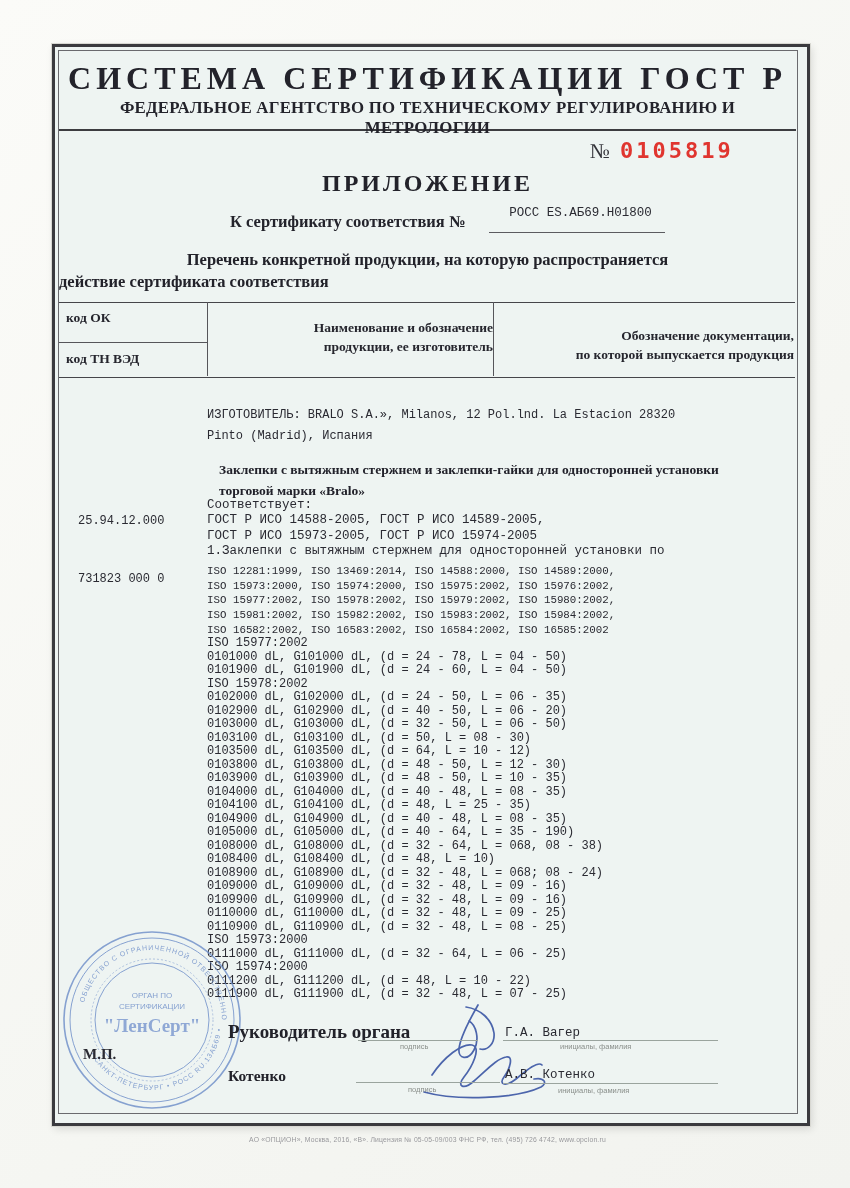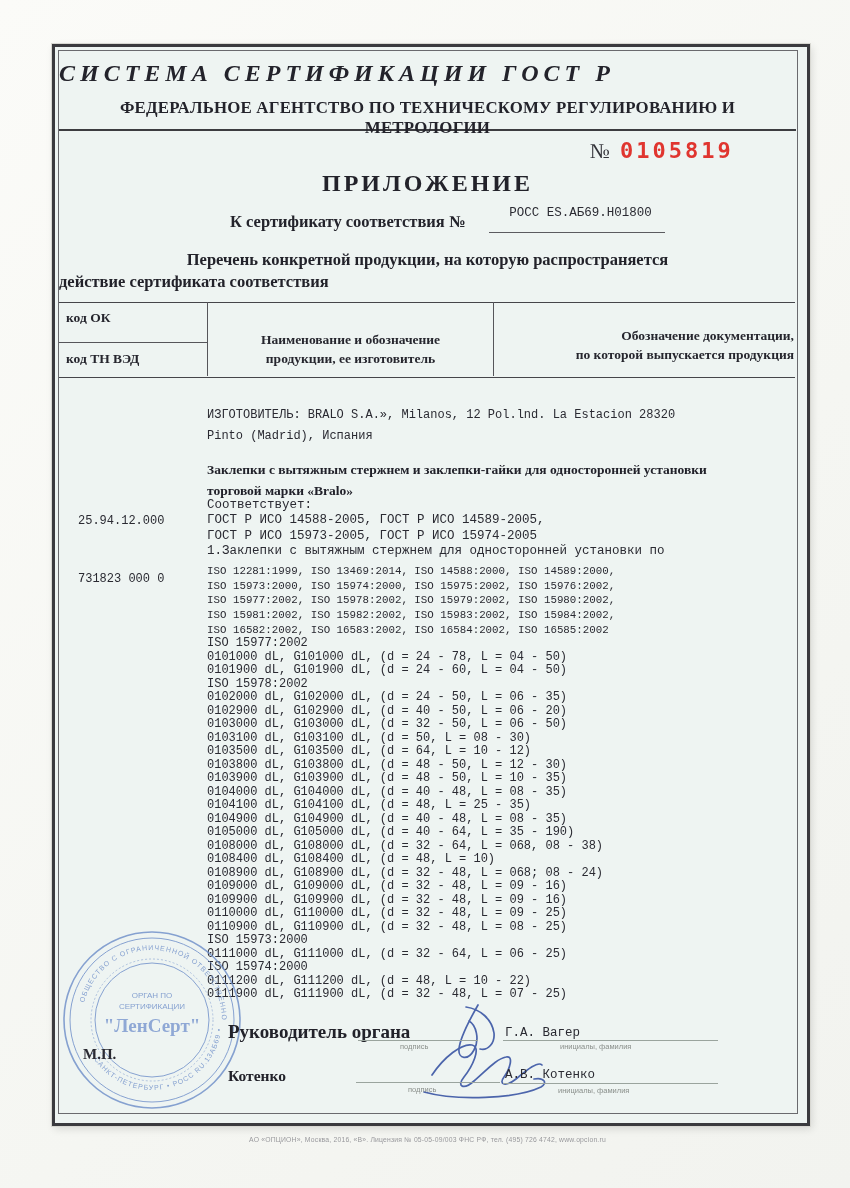--- a/index.html
+++ b/index.html
@@ -4,48 +4,48 @@
 <style>
   html,body{margin:0;padding:0;}
   body{width:850px;height:1188px;background:#f7f7f4;font-family:"Liberation Serif",serif;}
   .page{position:relative;width:850px;height:1188px;background:linear-gradient(135deg,#fbfbf8 0%,#f5f6f2 60%,#f2f3ef 100%);overflow:hidden;}
   .abs{position:absolute;}
   
   .frame-outer{left:52px;top:44px;width:752px;height:1076px;border:3px solid #3a3a3e;background:#eef4f2;box-shadow:0 0 0 1px #d8d8d2, 2px 3px 8px rgba(0,0,0,.12);}
   .frame-inner{left:58px;top:50px;width:738px;height:1062px;border:1px solid #6a6a6e;}
   .header-rule{left:59px;top:129px;width:737px;height:2px;background:#3c3c40;}
   
-  .h-title{left:59px;top:60px;width:737px;font-size:24px;font-weight:bold;letter-spacing:5px;color:#23232b;font-style:italic;}
+  .h-title{left:59px;top:60px;width:737px;text-align:center;font-size:32px;font-weight:bold;letter-spacing:5px;color:#23232b;}
   .h-sub{left:59px;top:98px;width:737px;text-align:center;font-size:17px;font-weight:bold;letter-spacing:0.2px;color:#23232b;transform:scaleX(.99);}
   
   .num-wrap{left:590px;top:138px;width:200px;}
   .num-prefix{font-size:21px;color:#33333a;margin-right:10px;}
   .num-value{font-family:"DejaVu Sans Mono","Liberation Mono",monospace;font-size:22px;letter-spacing:3px;font-weight:bold;}
   
   .app-title{left:59px;top:170px;width:737px;text-align:center;font-size:24px;font-weight:bold;letter-spacing:3px;color:#22222a;}
   .cert-label{left:230px;top:212px;font-size:16.5px;font-weight:bold;color:#23232b;}
   .cert-number{left:493px;top:206px;width:175px;text-align:center;font-family:"Liberation Mono","DejaVu Sans Mono",monospace;font-size:12.5px;color:#34343c;white-space:pre;}
   .cert-line{left:489px;top:232px;width:176px;height:1px;background:#5b5b60;}
   .list-title-1{left:59px;top:250px;width:737px;text-align:center;font-size:16.5px;font-weight:bold;color:#22222a;}
   .list-title-2{left:59px;top:272px;width:737px;text-align:left;font-size:16.5px;font-weight:bold;color:#22222a;}
   
   .tbl{left:59px;top:302px;width:736px;height:74px;border-top:1.5px solid #45454a;border-bottom:1.5px solid #45454a;}
   .tbl-v1{left:207px;top:302px;width:1px;height:74px;background:#55555a;}
   .tbl-v2{left:493px;top:302px;width:1px;height:74px;background:#55555a;}
   .tbl-h1{left:59px;top:342px;width:148px;height:1px;background:#55555a;}
   .cell{font-size:13.5px;font-weight:bold;color:#26262e;}
   .c-ok{left:66px;top:310px;}
   .c-tnved{left:66px;top:351px;}
-  .c-mid{left:208px;top:318px;width:285px;text-align:center;line-height:19px;margin-top:12px;}
+  .c-mid{left:208px;top:318px;width:285px;text-align:right;line-height:19px;}
   .c-right{left:494px;top:326px;width:300px;text-align:right;line-height:19px;}
   
   .mono{font-family:"Liberation Mono","DejaVu Sans Mono",monospace;color:#2a2a32;}
   .mono-line{white-space:pre;}
   .mfg{left:207px;top:405px;font-size:12px;line-height:21px;}
-  .desc{left:207px;top:459px;font-size:13.5px;font-weight:bold;line-height:21px;color:#21212a;font-family:"Liberation Serif",serif;}
+  .desc{left:219px;top:459px;font-size:13.5px;font-weight:bold;line-height:21px;color:#21212a;font-family:"Liberation Serif",serif;}
   .conf{left:207px;top:498px;font-size:12.5px;line-height:15.4px;}
   .isoblock{left:207px;top:564px;font-size:10.8px;line-height:14.7px;}
   .products{left:207px;top:637px;font-size:12px;line-height:13.5px;}
   .code-ok{left:78px;top:514px;font-size:12px;}
   .code-tnved{left:78px;top:572px;font-size:12px;}
   
   .role1{left:228px;top:1021px;font-size:19px;font-weight:bold;color:#22222a;}
   .role2{left:228px;top:1067px;font-size:15.5px;font-weight:bold;color:#22222a;}
   .mp{left:83px;top:1046px;font-size:15px;font-weight:bold;color:#2a2a32;}
   .sigline1{left:358px;top:1040px;width:120px;height:1px;background:#9aa49e;}

